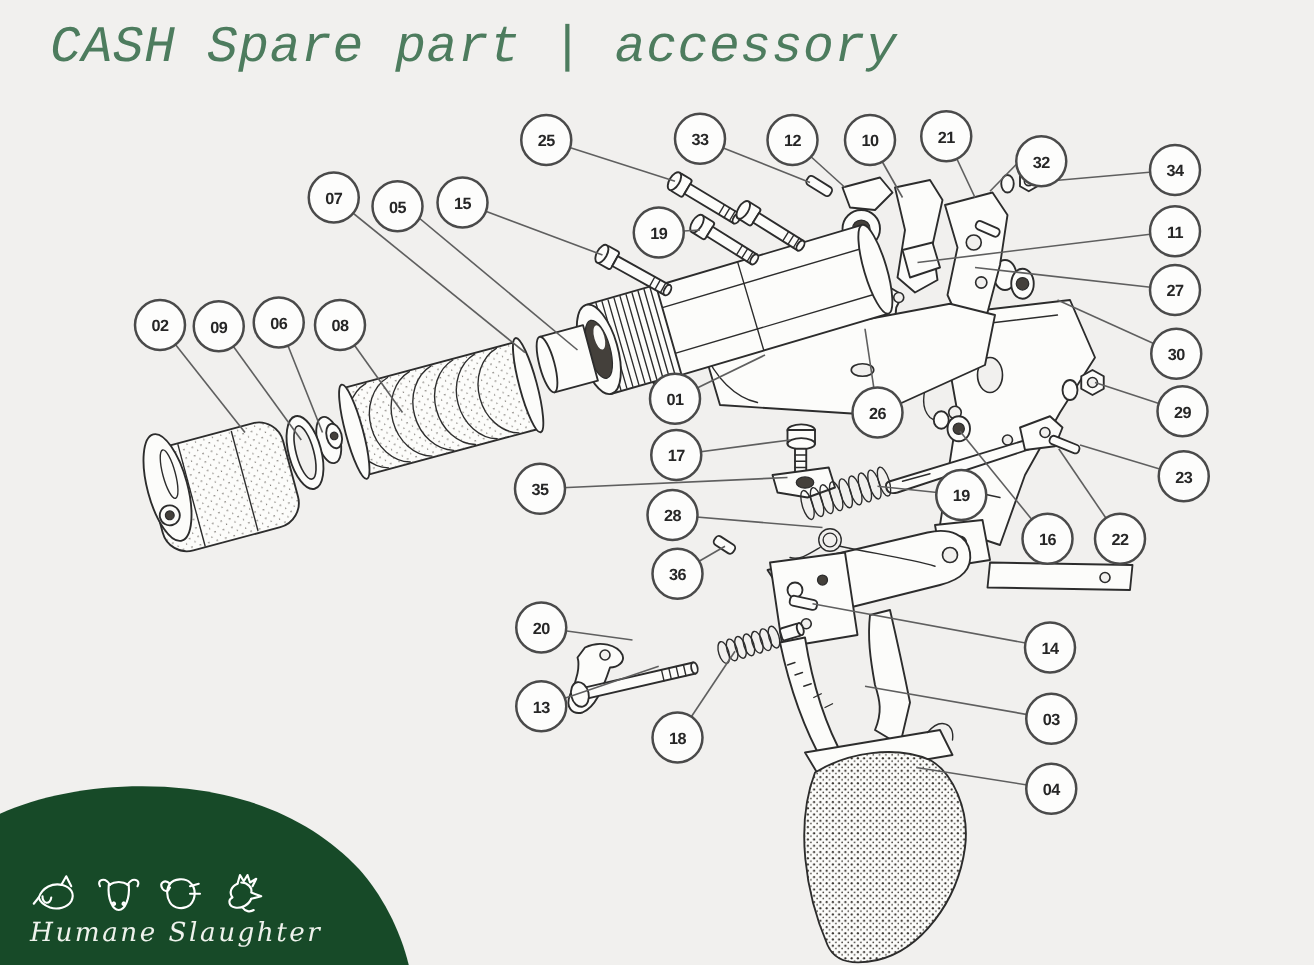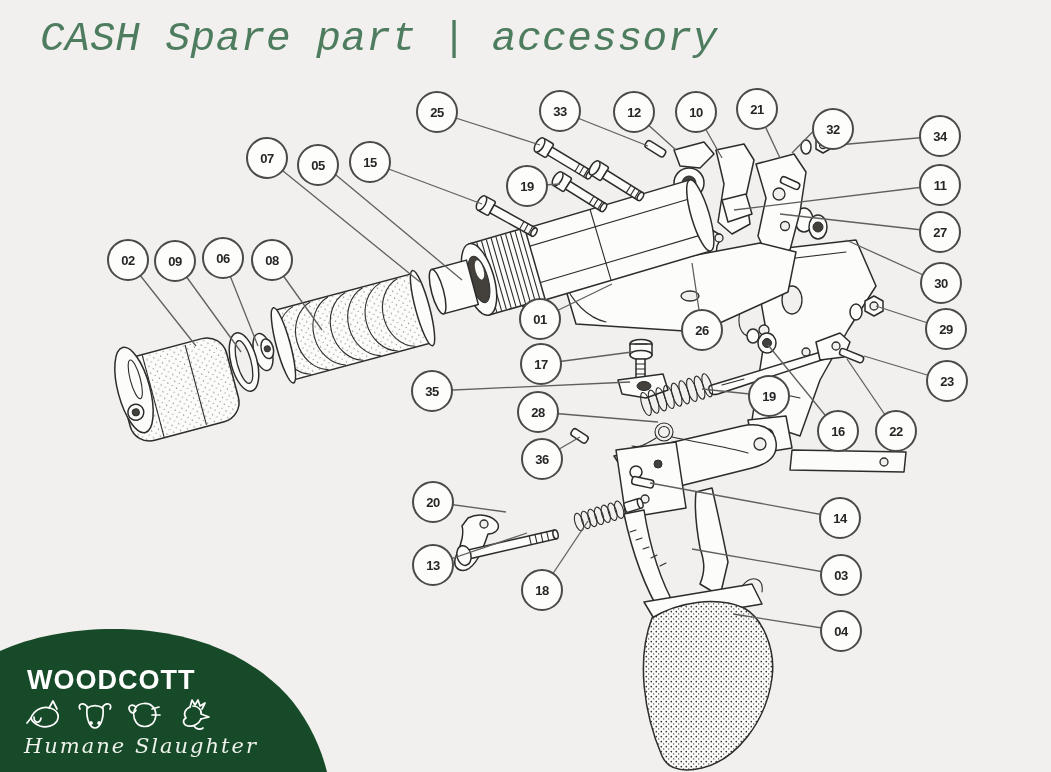--- a/index.html
+++ b/index.html
@@ -369,21 +369,20 @@
         <div class="callout" style="left: 919px; top: 115px;">34</div>
         <div class="callout" style="left: 411px; top: 370px;">35</div>
         <div class="callout" style="left: 521px; top: 438px;">36</div>
       </div>
   </div>
 
   <div class="logo">
     <svg class="blob" width="336" height="145" viewBox="0 0 336 145">
       <path d="M0,24 C40,6 95,-2 150,4 C210,11 255,34 287,68 C305,88 320,116 327,145 L0,145 Z" fill="#174a28"></path>
     </svg>
-    <div class="logo-brand">WOODCOTT</div>
     <div class="logo-animals">
       <svg class="animal" viewBox="0 0 42 36">
         <path d="M7,21 C10,13 18,9 26,11 C33,13 36,18 33,24 C30,29 22,31 16,29 C11,27 8,25 7,21 Z"></path>
         <path d="M10,20 a3,4 0 1 0 7,1"></path>
         <path d="M25,11 L29,4 L33,12"></path>
         <path d="M7,21 L3,26"></path>
       </svg>
       <svg class="animal" viewBox="0 0 42 36">
         <path d="M14,11 C10,4 3,7 6,12"></path>
         <path d="M28,11 C32,4 39,7 36,12"></path>

